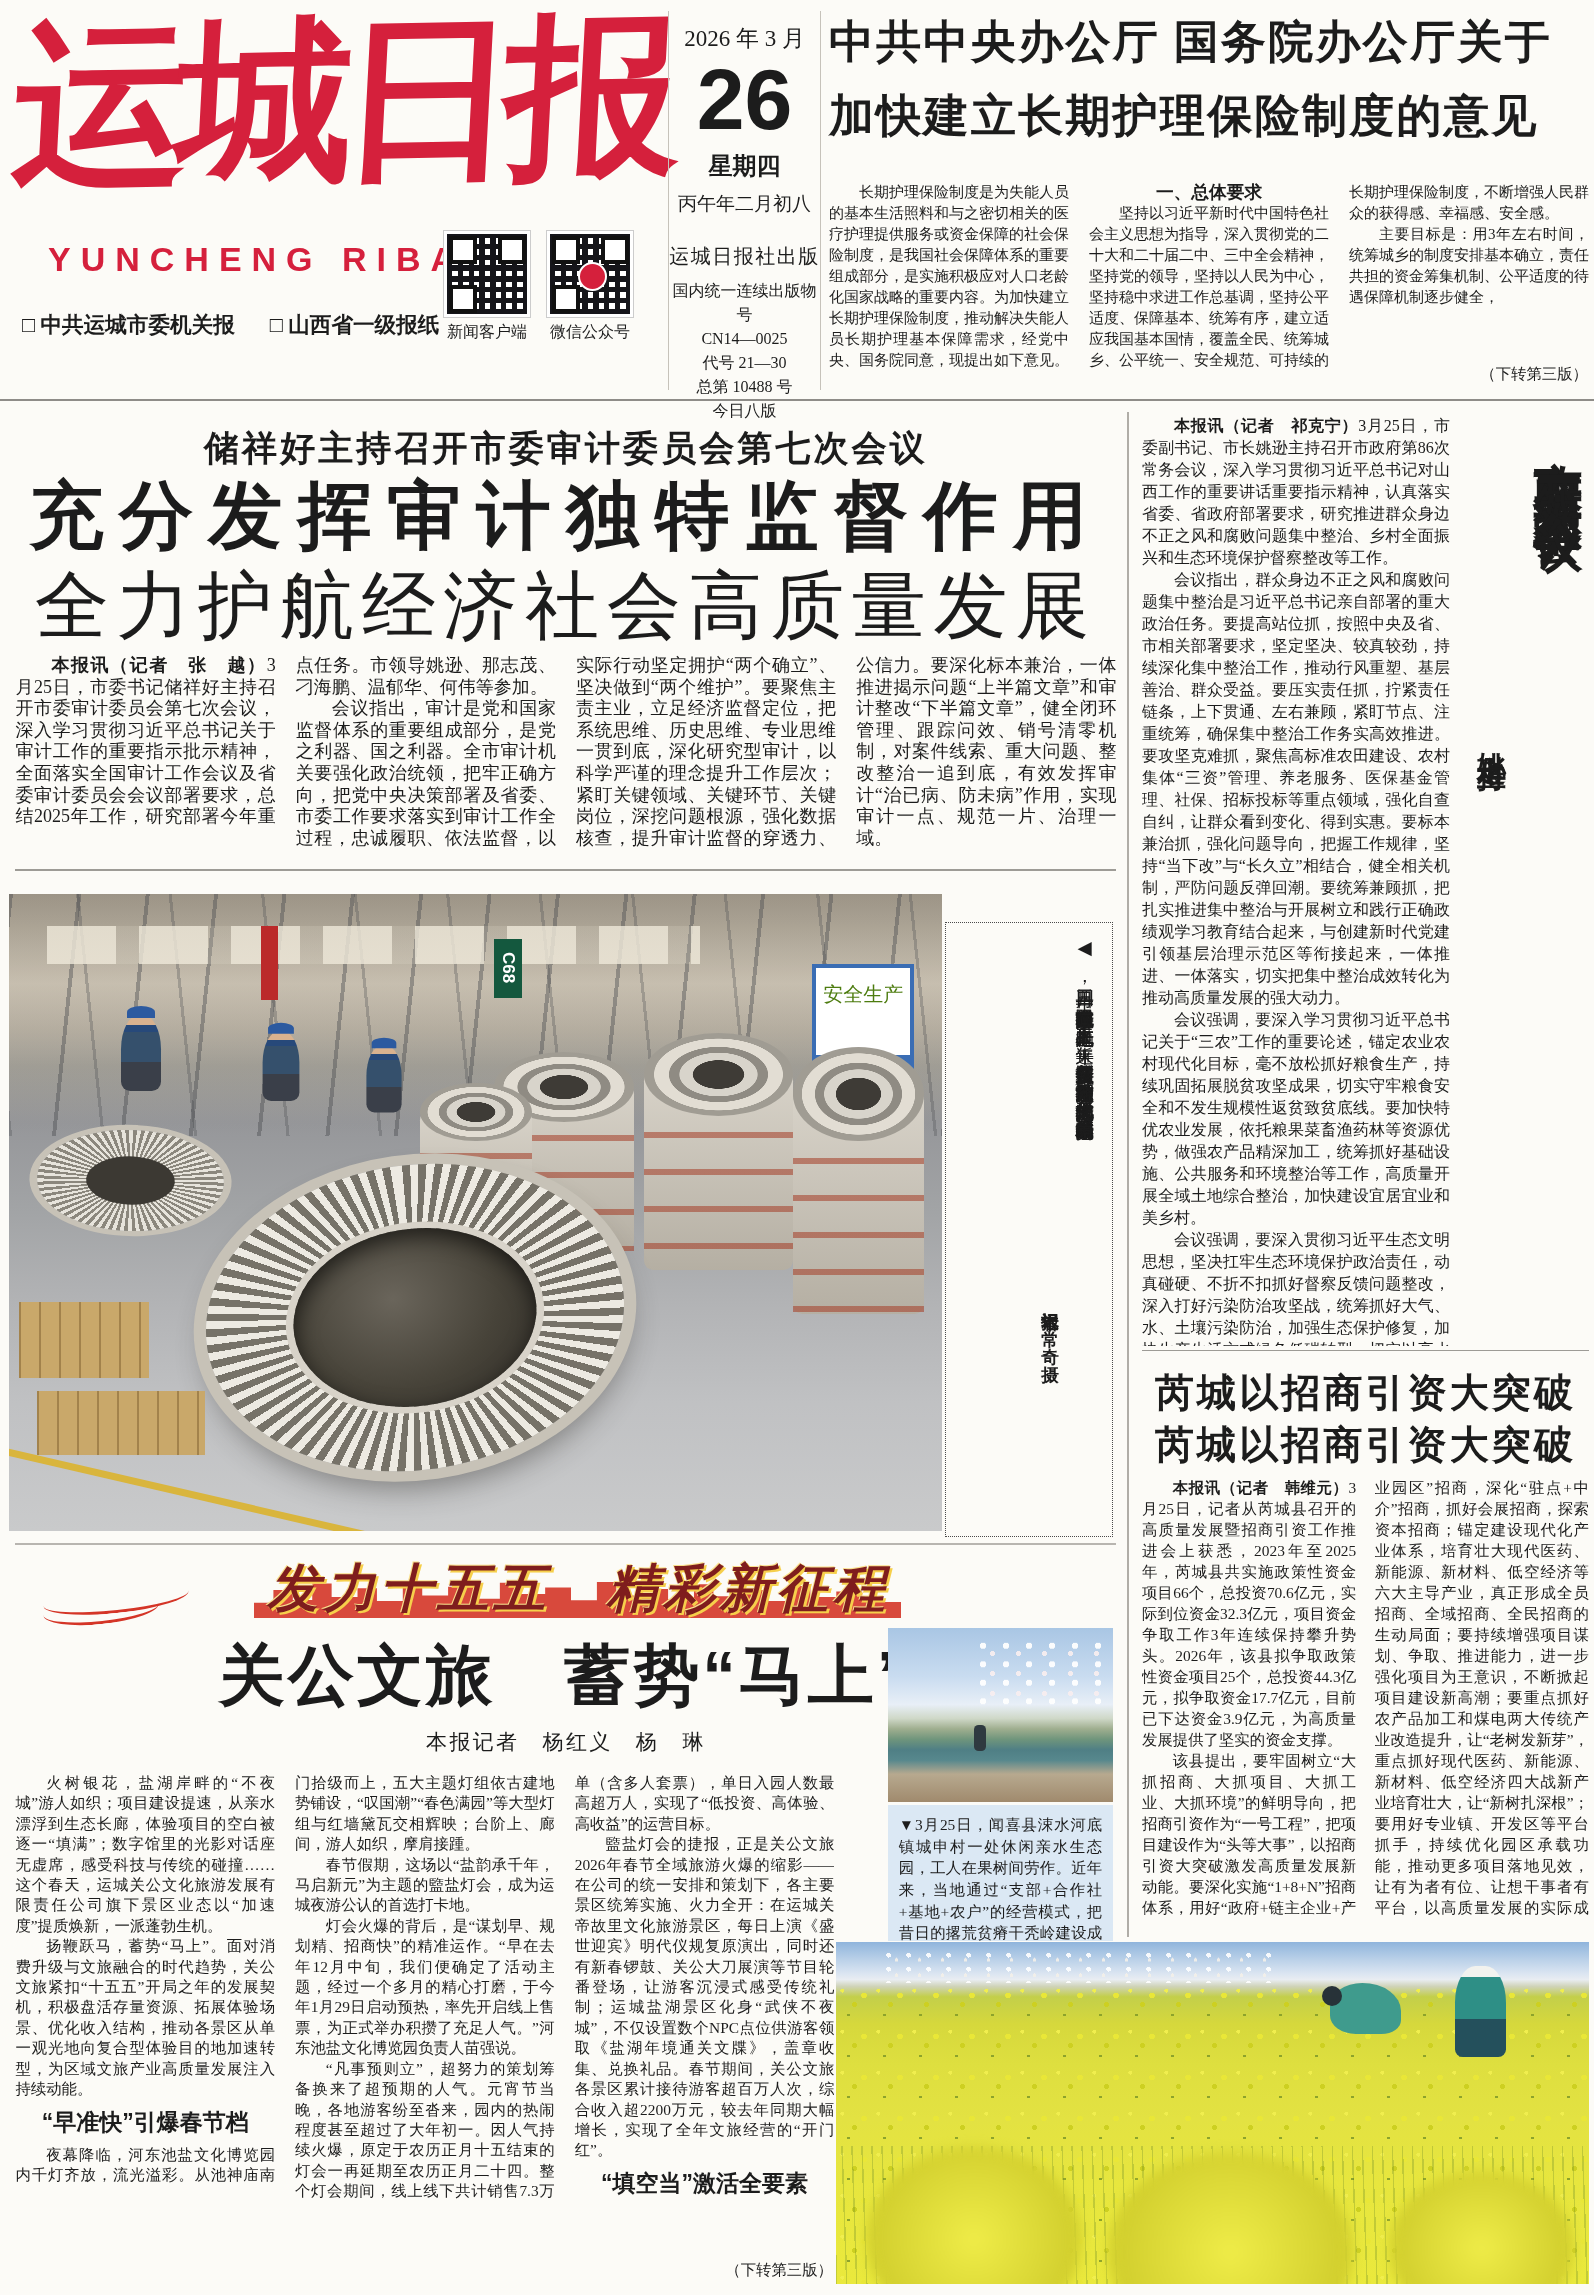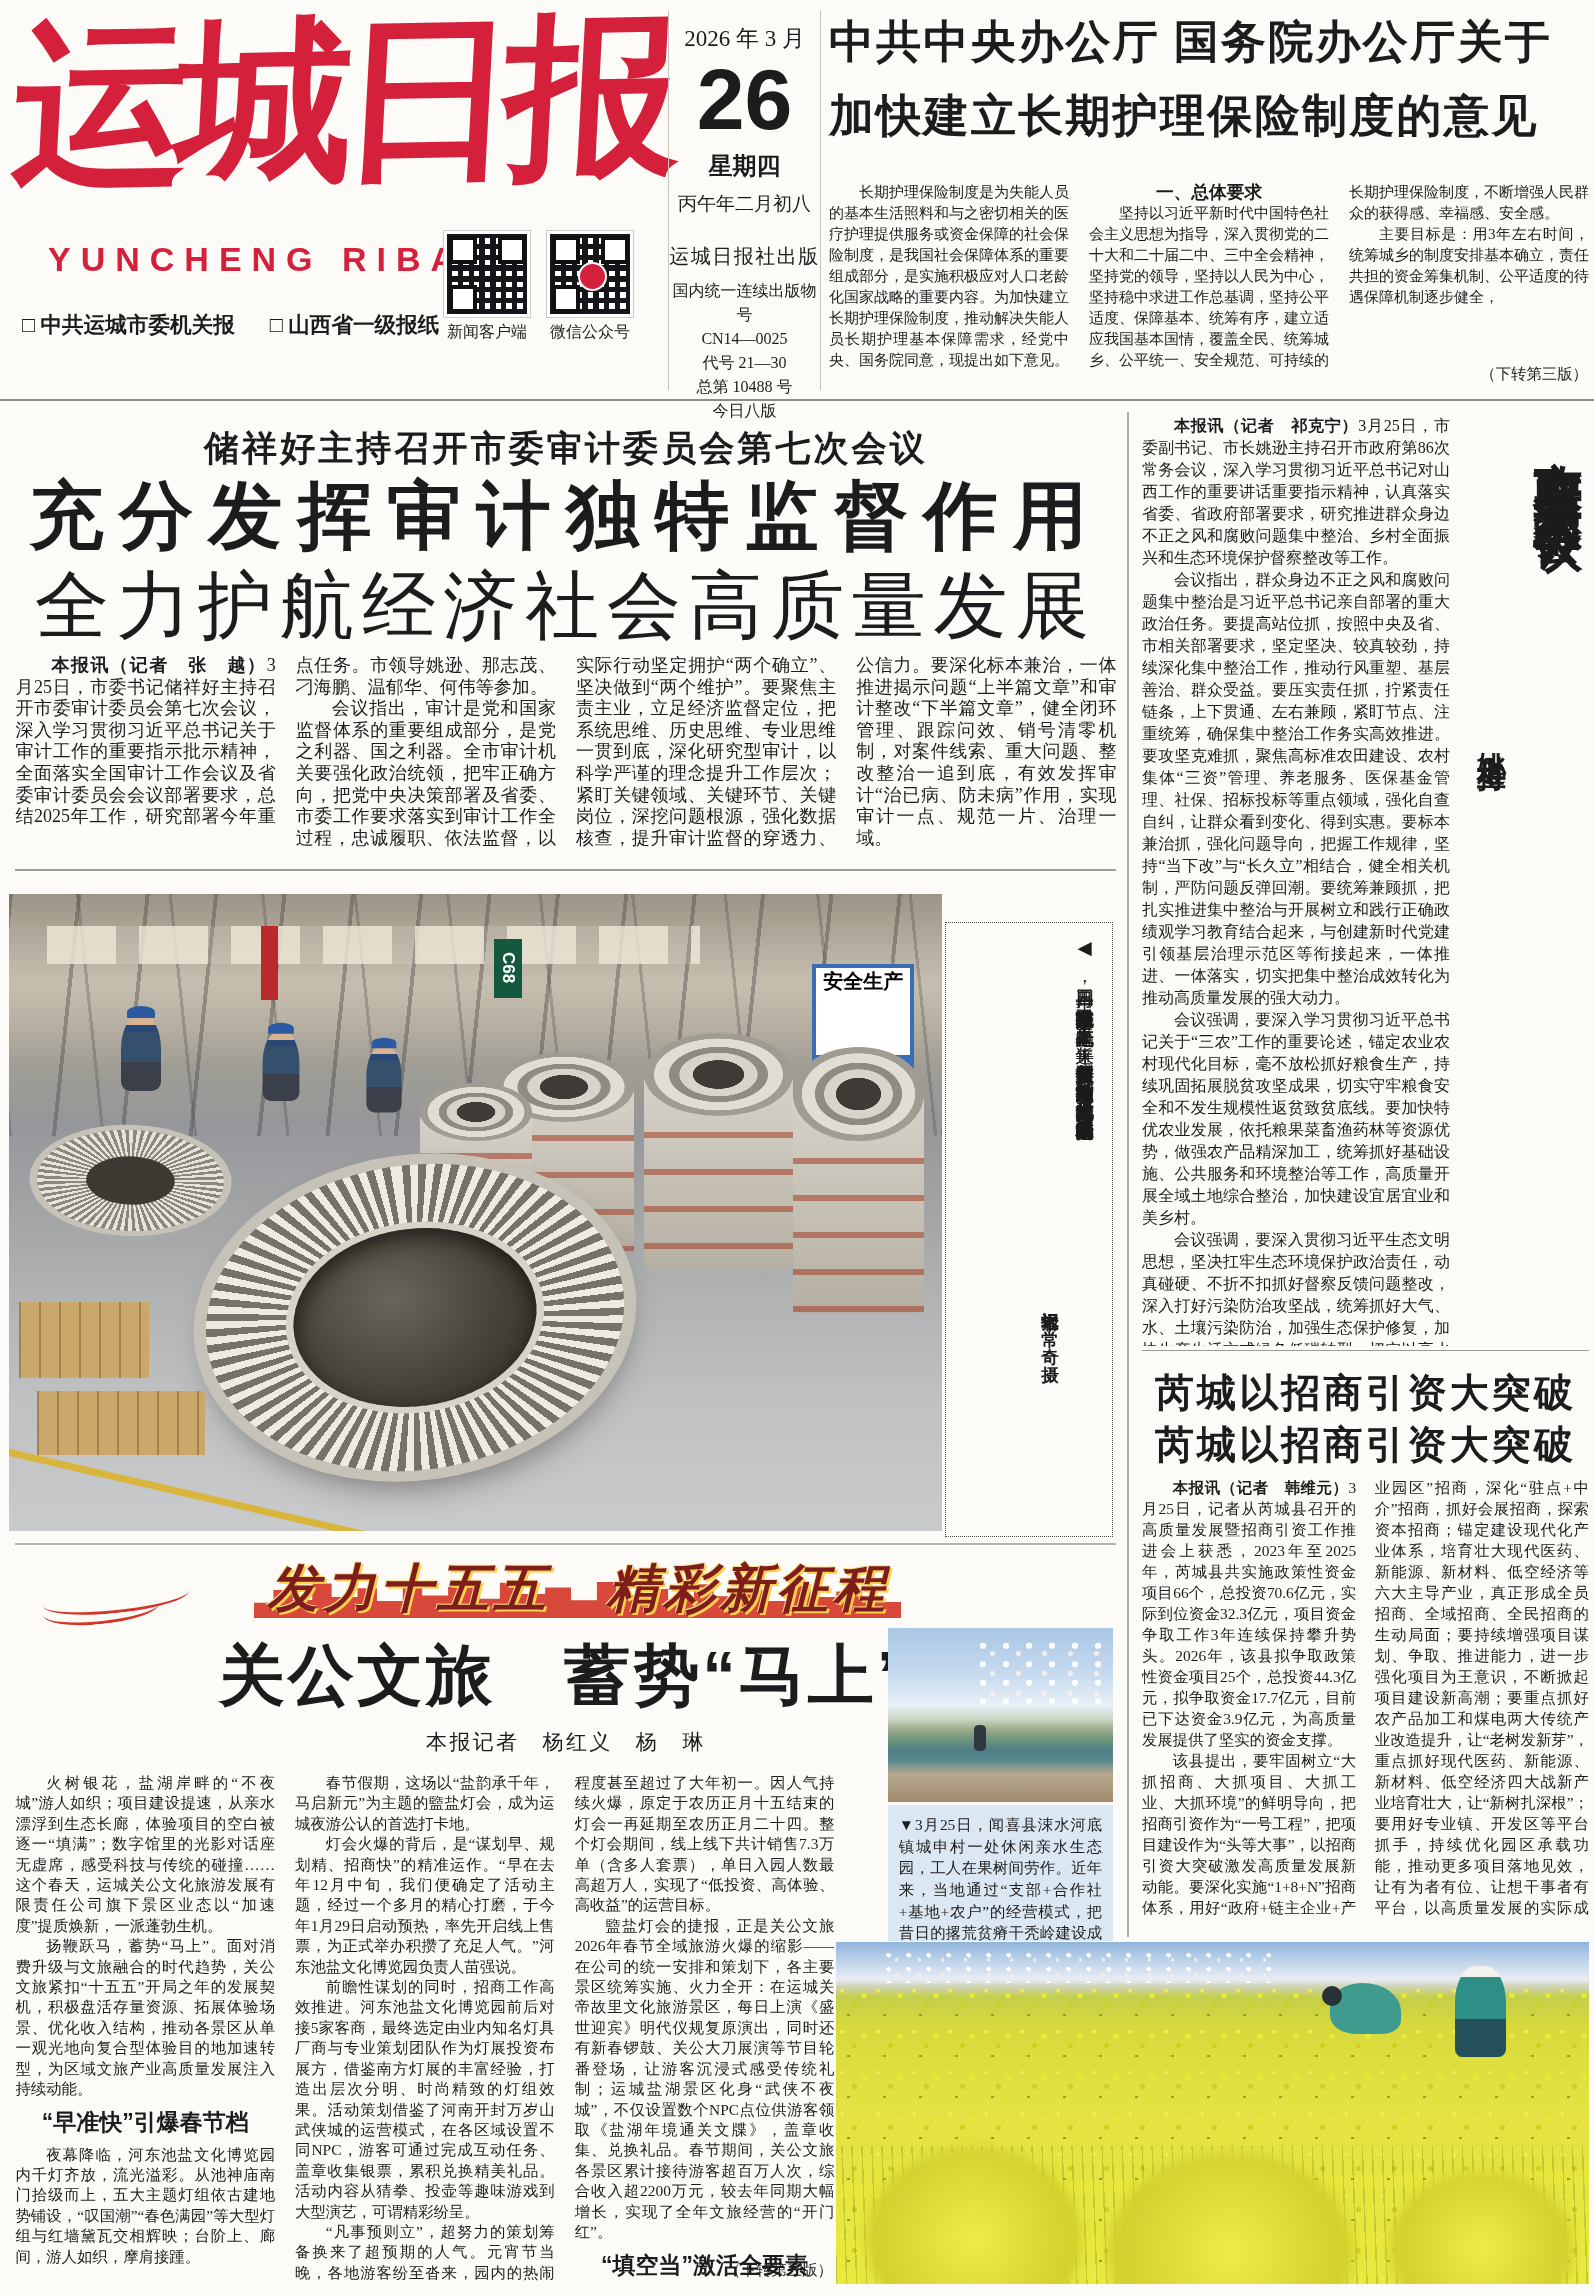--- a/index.html
+++ b/index.html
@@ -63,21 +63,21 @@
      background:linear-gradient(180deg,#b4ada0 0%,#cfc8ba 8%,#e0d8c9 14%,#c2bbae 21%,
                 #a5a39c 27%,#96979a 36%,#a2a4a6 50%,#b2b3b5 64%,#c0c1c3 80%,#c9cacb 100%);}
   .truss{position:absolute;left:0;top:0;width:100%;height:38%;
      background:repeating-linear-gradient(96deg,rgba(72,74,78,.42) 0 3.9px,transparent 3.9px 68px),
                 repeating-linear-gradient(84deg,rgba(72,74,78,.30) 0 3.1px,transparent 3.1px 92px),
                 linear-gradient(180deg,rgba(118,108,92,.38),rgba(118,108,92,0));}
   .skylight{position:absolute;left:4%;top:5%;width:70%;height:6%;
      background:repeating-linear-gradient(90deg,#efe9da 0 69px,rgba(239,233,218,.2) 69px 92px);opacity:.8;}
   .sign{position:absolute;right:3%;top:11%;width:94px;height:136px;background:#fff;
         border:4.6px solid #3a6db4;display:flex;flex-direction:column;text-align:center;}
-  .sign .s1{flex:1;color:#000000;font-weight:700;font-size:20px;line-height:23px;padding-top:2px;}
+  .sign .s1{flex:1;color:#4d7c0f;font-weight:400;font-size:20px;line-height:23px;padding-top:15px;}
   .sign .s2{height:49px;background:#3a6db4;color:#fff;font-weight:700;font-size:18.5px;line-height:49px;}
   .collabel{position:absolute;left:52%;top:7%;width:28px;height:59px;background:#14583e;color:#fff;
             writing-mode:vertical-rl;font:700 17px "Liberation Sans",sans-serif;text-align:center;line-height:28px;}
   .redbanner{position:absolute;left:27%;top:5%;width:17px;height:74px;background:#bb2a2a;}
   .cyl{position:absolute;background:linear-gradient(180deg,#d8d3c9,#b5afa3);border-radius:9.2px;}
   .cyl::before{content:"";position:absolute;top:-20%;left:0;width:100%;height:42%;border-radius:50%;
      background:radial-gradient(closest-side,#3e3b36 0 34%,#d8d4cb 35% 52%,#8f8b83 53% 66%,#e2ddd3 67% 86%,#a09c93 87% 100%);}
   .cyl::after{content:"";position:absolute;left:0;top:30%;width:100%;height:70%;
      background:repeating-linear-gradient(180deg,rgba(165,62,40,.75) 0 6.2px,transparent 6.2px 37px);opacity:.75;}
   .stator-big{position:absolute;left:21%;top:38%;width:45%;height:57%;border-radius:50%;
@@ -290,21 +290,20 @@
 
   <div class="abs gg-head">关公文旅　蓄势“马上”</div>
   <div class="abs gg-byline">本报记者　杨红义　杨　琳</div>
   <div class="abs gg-cols">
     <p>火树银花，盐湖岸畔的“不夜城”游人如织；项目建设提速，从亲水漂浮到生态长廊，体验项目的空白被逐一“填满”；数字馆里的光影对话座无虚席，感受科技与传统的碰撞……这个春天，运城关公文化旅游发展有限责任公司旗下景区业态以“加速度”提质焕新，一派蓬勃生机。</p>
     <p>扬鞭跃马，蓄势“马上”。面对消费升级与文旅融合的时代趋势，关公文旅紧扣“十五五”开局之年的发展契机，积极盘活存量资源、拓展体验场景、优化收入结构，推动各景区从单一观光地向复合型体验目的地加速转型，为区域文旅产业高质量发展注入持续动能。</p>
     <h4 class="gg-sub">“早准快”引爆春节档</h4>
     <p>夜幕降临，河东池盐文化博览园内千灯齐放，流光溢彩。从池神庙南门拾级而上，五大主题灯组依古建地势铺设，“叹国潮”“春色满园”等大型灯组与红墙黛瓦交相辉映；台阶上、廊间，游人如织，摩肩接踵。</p>
     <p>春节假期，这场以“盐韵承千年，马启新元”为主题的盬盐灯会，成为运城夜游公认的首选打卡地。</p>
     <p>灯会火爆的背后，是“谋划早、规划精、招商快”的精准运作。“早在去年12月中旬，我们便确定了活动主题，经过一个多月的精心打磨，于今年1月29日启动预热，率先开启线上售票，为正式举办积攒了充足人气。”河东池盐文化博览园负责人苗强说。</p>
-    <p>前瞻性谋划的同时，招商工作高效推进。河东池盐文化博览园前后对接5家客商，最终选定由业内知名灯具厂商与专业策划团队作为灯展投资布展方，借鉴南方灯展的丰富经验，打造出层次分明、时尚精致的灯组效果。活动策划借鉴了河南开封万岁山武侠城的运营模式，在各区域设置不同NPC，游客可通过完成互动任务、盖章收集银票，累积兑换精美礼品。活动内容从猜拳、投壶等趣味游戏到大型演艺，可谓精彩纷呈。</p>
     <p>“凡事预则立”，超努力的策划筹备换来了超预期的人气。元宵节当晚，各地游客纷至沓来，园内的热闹程度甚至超过了大年初一。因人气持续火爆，原定于农历正月十五结束的灯会一再延期至农历正月二十四。整个灯会期间，线上线下共计销售7.3万单（含多人套票），单日入园人数最高超万人，实现了“低投资、高体验、高收益”的运营目标。</p>
     <p>盬盐灯会的捷报，正是关公文旅2026年春节全域旅游火爆的缩影——在公司的统一安排和策划下，各主要景区统筹实施、火力全开：在运城关帝故里文化旅游景区，每日上演《盛世迎宾》明代仪规复原演出，同时还有新春锣鼓、关公大刀展演等节目轮番登场，让游客沉浸式感受传统礼制；运城盐湖景区化身“武侠不夜城”，不仅设置数个NPC点位供游客领取《盐湖年境通关文牒》，盖章收集、兑换礼品。春节期间，关公文旅各景区累计接待游客超百万人次，综合收入超2200万元，较去年同期大幅增长，实现了全年文旅经营的“开门红”。</p>
     <h4 class="gg-sub">“填空当”激活全要素</h4>
 
   </div>
   <div class="abs gg-turn turn">（下转第三版）</div>
 
   <div class="abs photo-park">
     <div class="bloom"></div>
     <div class="fig"></div>

